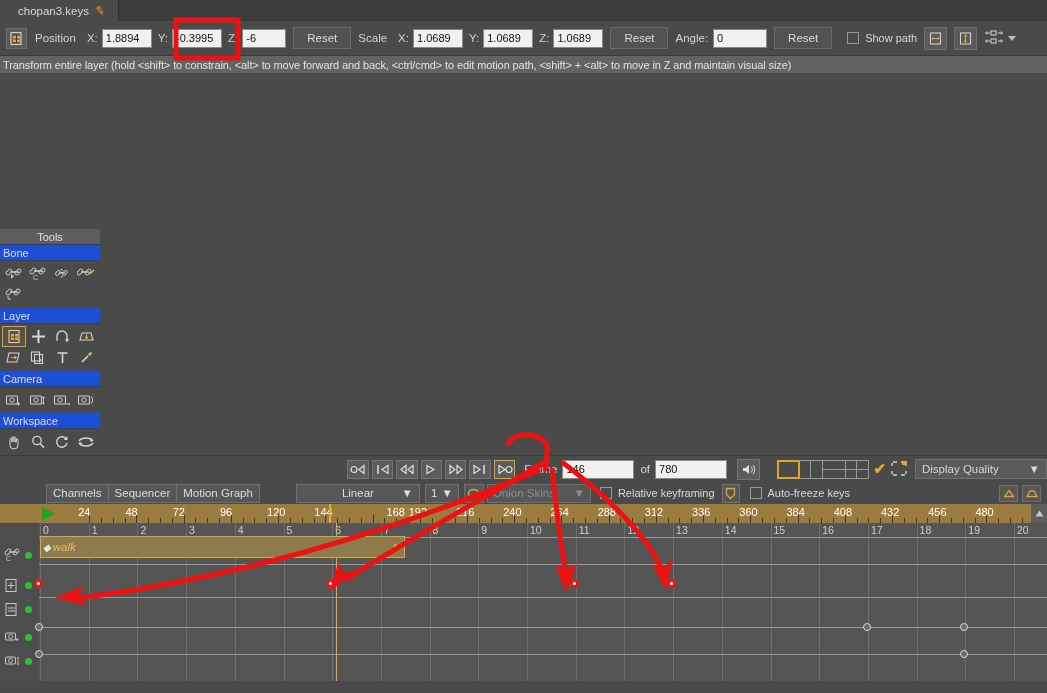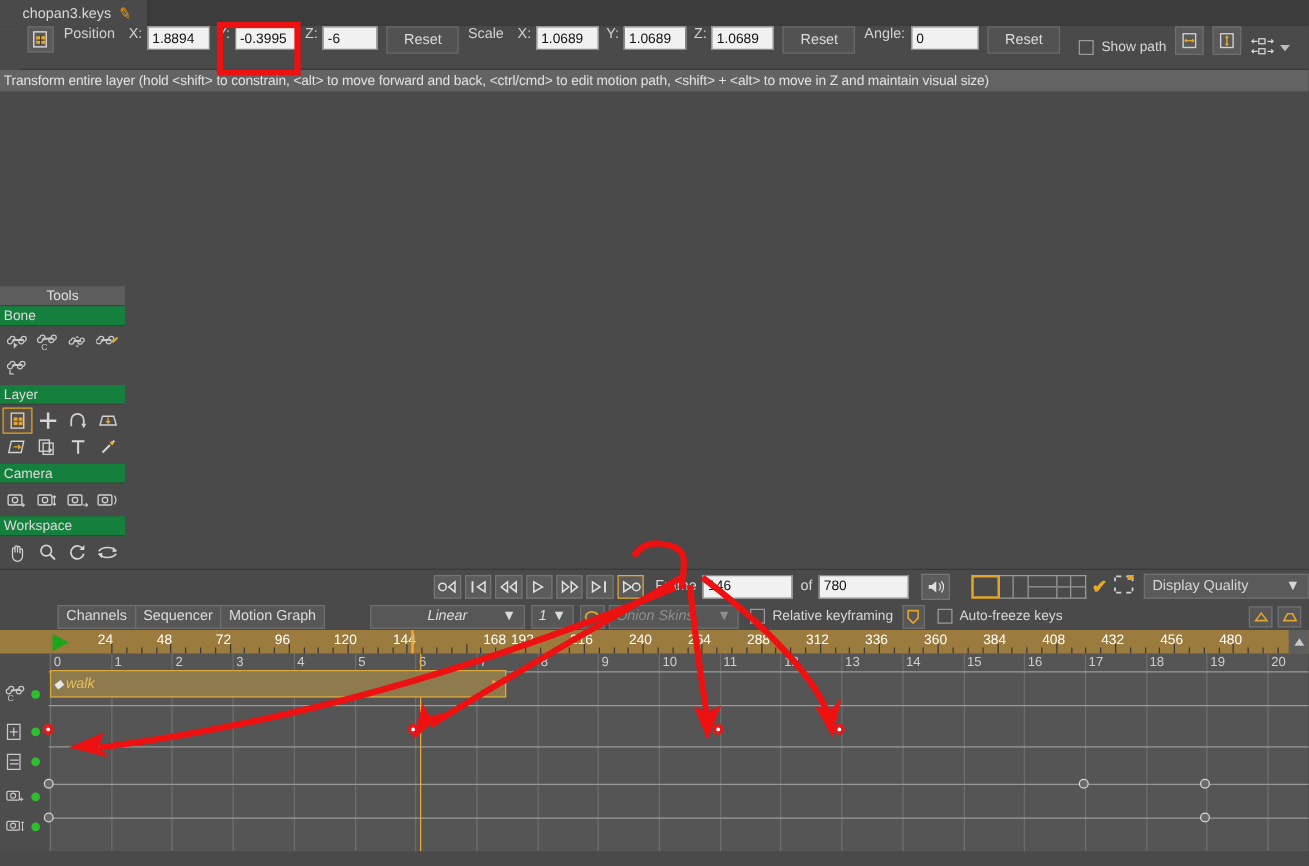--- a/index.html
+++ b/index.html
@@ -18,22 +18,22 @@
   .tabbar { height:21px; background:#3c3c3c; display:flex; align-items:flex-end; }
   .tab {
     height:21px; background:#4a4a4a; padding:0 13px 0 18px;
     display:flex; align-items:center; gap:6px;
     font-size:11.5px; color:#d8d8d8; border-right:1px solid #2e2e2e;
   }
   .tab .pencil { color:#f0a000; font-size:12px; transform:rotate(12deg); }
 
   
   .toolbar {
-    height:35px; background:#4a4a4a; display:flex; 
-    gap:0px; padding-left:6px; border-bottom:1px solid #3a3a3a; position:relative;margin-left:16px;
+    height:35px; background:#4a4a4a; display:flex; align-items:center;
+    gap:0px; padding-left:6px; border-bottom:1px solid #3a3a3a; position:relative;
   }
   .tbicon {
     width:21px; height:21px; background:#5a5a5a; border:1px solid #6e6e6e;
     display:flex; align-items:center; justify-content:center; margin-right:8px;
   }
   .tblabel { color:#d2d2d2; font-size:11.5px; margin-right:5px; white-space:nowrap; }
   .axis { color:#d2d2d2; font-size:11.5px; margin:0 4px 0 6px; }
   .numfield {
     background:#f1f1f1; color:#111; border:1px solid #888;
     height:19px; line-height:17px; font-size:11px; padding:0 3px;
@@ -62,21 +62,21 @@
   
   .workrow { display:flex; height:382px;align-items:flex-end; }
 
   
   .palette { width:100px; background:#4a4a4a; flex:none; }
   .pal-header {
     height:16px; background:#5d5d5d; color:#e0e0e0; font-size:11px;
     text-align:center; line-height:16px; border-bottom:1px solid #3f3f3f;
   }
   .pal-sub {
-    height:16px; background:#15803d; color:#dcdcdc; font-size:11px;
+    height:16px; background:#1d4ed8; color:#dcdcdc; font-size:11px;
     padding-left:3px; line-height:16px; border-bottom:1px solid #3f3f3f;
   }
   .pal-grid { display:flex; flex-wrap:wrap; padding:2px 0 3px 2px; }
   .pal-cell {
     width:24px; height:21px; display:flex; align-items:center; justify-content:center;
     color:#cfcfcf;
   }
   .pal-cell.sel { border:1px solid #e0a22a; background:#5a5248; }
 
   
@@ -122,21 +122,21 @@
   .chanbar { height:22px; background:#4a4a4a; display:flex; align-items:center; }
   .chan-left { width:46px; }
   .segbtn {
     height:19px; background:#575757; border:1px solid #707070; color:#dcdcdc;
     font-size:11.5px; padding:0 6px; line-height:17px; border-right:none;
   }
   .segbtn:last-of-type { border-right:1px solid #707070; }
   .dd {
     background:#575757; border:1px solid #707070; height:19px;
     display:flex; align-items:center; justify-content:space-between;
-    color:#dcdcdc; font-size:11.5px; padding:0 5px;font-style:italic;
+    color:#dcdcdc; font-size:11.5px; padding:0 5px;
   }
   .dd.dim { color:#8e8e8e; }
 
   
   .ruler { height:19px; background:#9c7b3f; position:relative; overflow:hidden; }
   .ruler .lbl { position:absolute; top:2px; color:#ffffff; font-size:11px; }
   .ruler .tk { position:absolute; bottom:0; width:1px; height:5px; background:#3a3a3a; }
   .ruler .tk.maj { height:8px; }
   .greentri {
     position:absolute; left:42px; top:3px; width:0;height:0;

